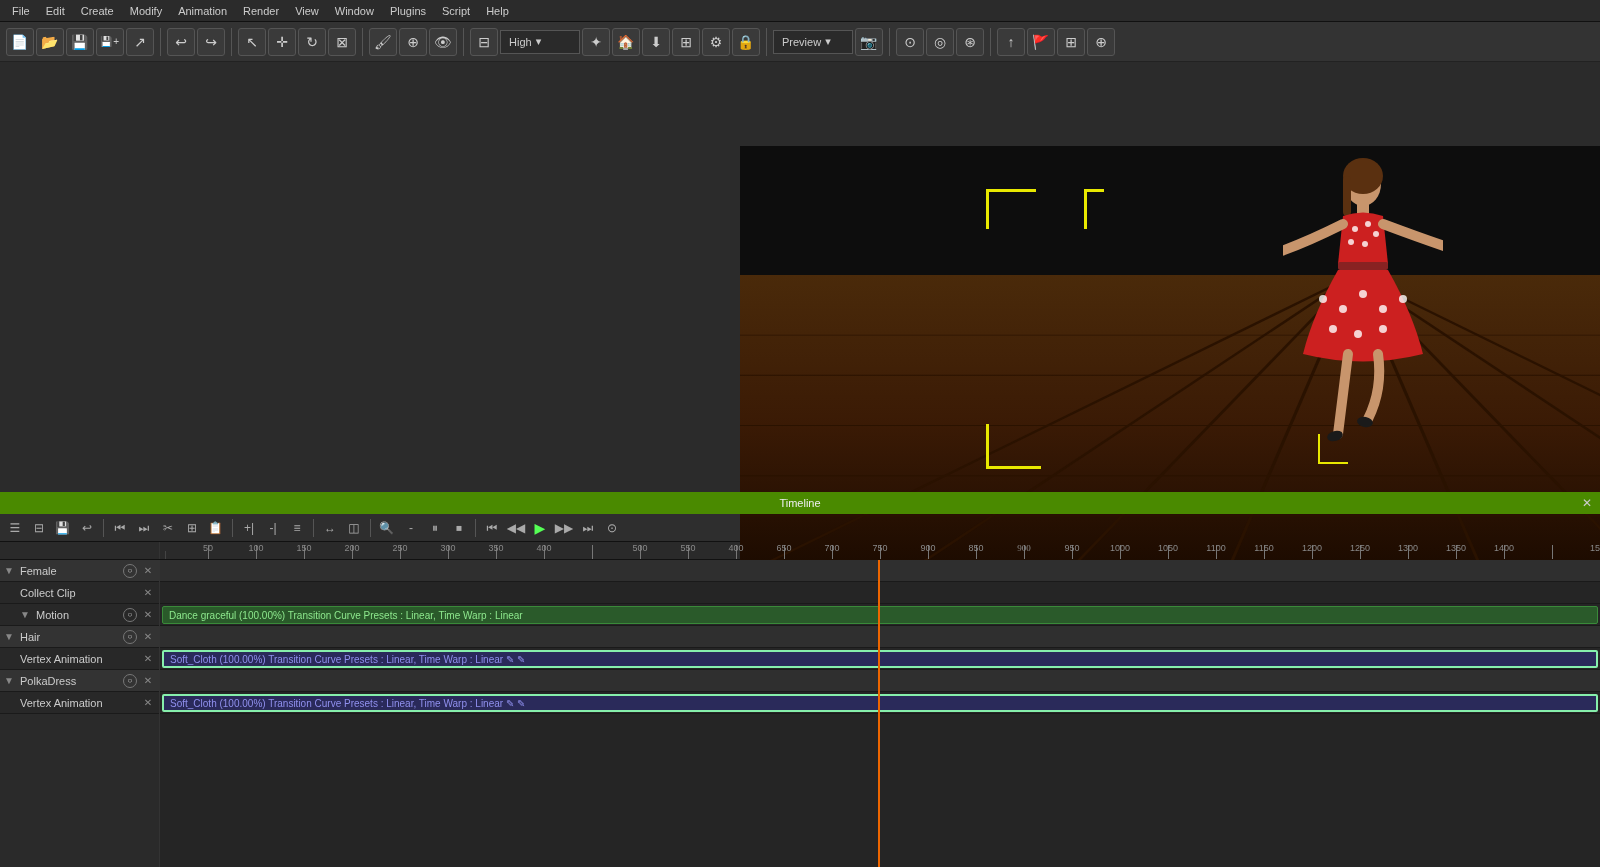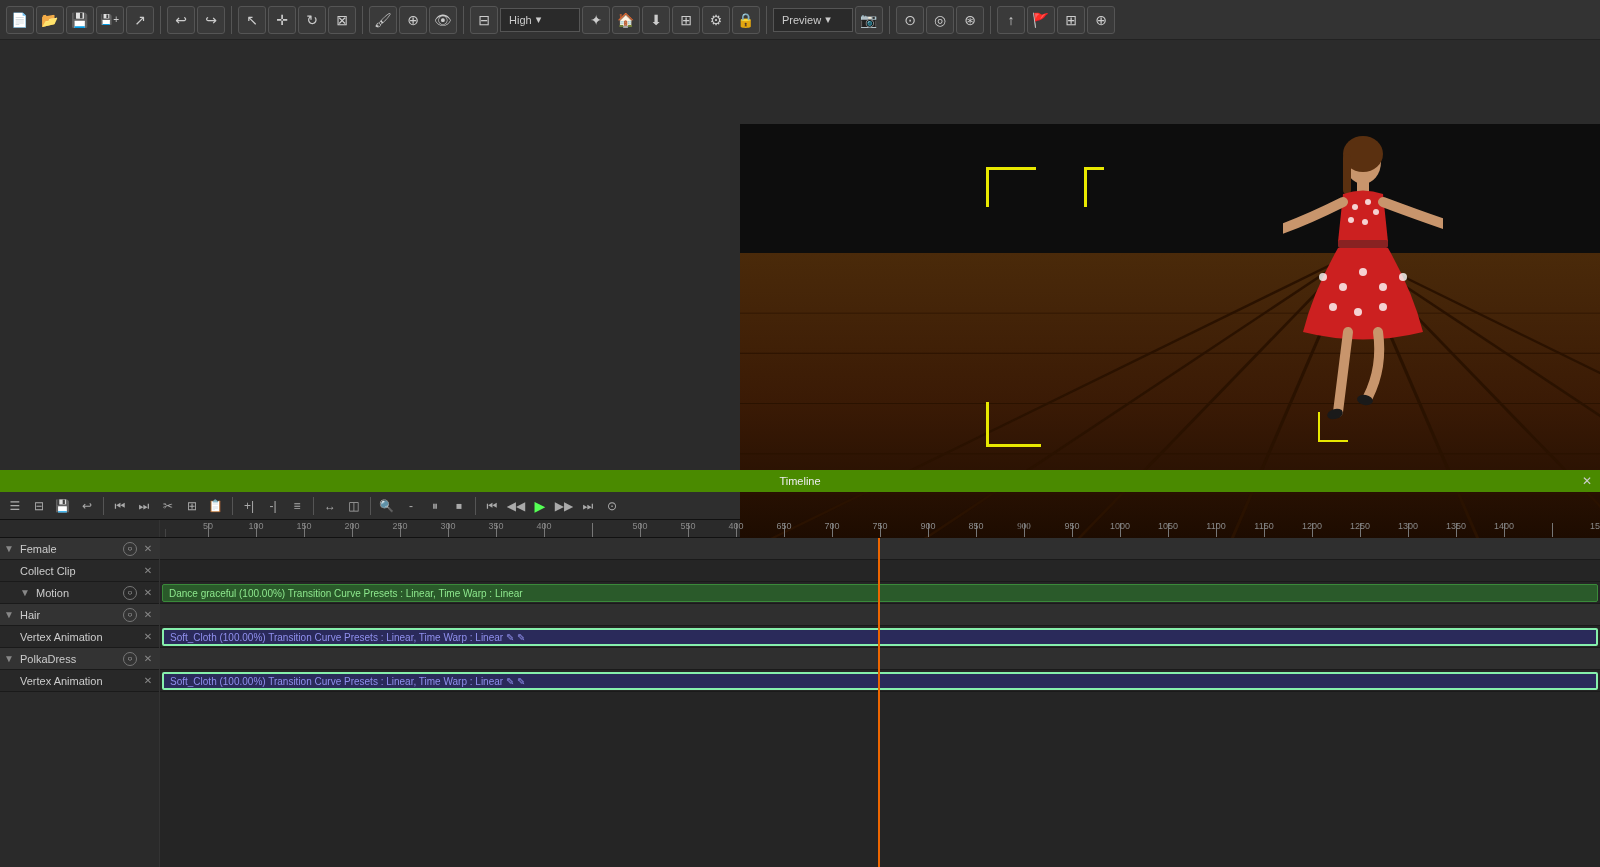--- a/index.html
+++ b/index.html
@@ -337,20 +337,33 @@
       background: #ee6600;
       z-index: 5;
     }
   </style>
 </head>
 <body>
 
 <div id="app">
 
 
+  <div id="menu-bar">
+    <span class="menu-item">File</span>
+    <span class="menu-item">Edit</span>
+    <span class="menu-item">Create</span>
+    <span class="menu-item">Modify</span>
+    <span class="menu-item">Animation</span>
+    <span class="menu-item">Render</span>
+    <span class="menu-item">View</span>
+    <span class="menu-item">Window</span>
+    <span class="menu-item">Plugins</span>
+    <span class="menu-item">Script</span>
+    <span class="menu-item">Help</span>
+  </div>
 
   <div id="toolbar">
     <div class="toolbar-btn">📄</div>
     <div class="toolbar-btn">📂</div>
     <div class="toolbar-btn">💾</div>
     <div class="toolbar-btn" style="font-size:10px">💾+</div>
     <div class="toolbar-btn">↗</div>
     <div class="toolbar-separator"></div>
     <div class="toolbar-btn">↩</div>
     <div class="toolbar-btn">↪</div>

